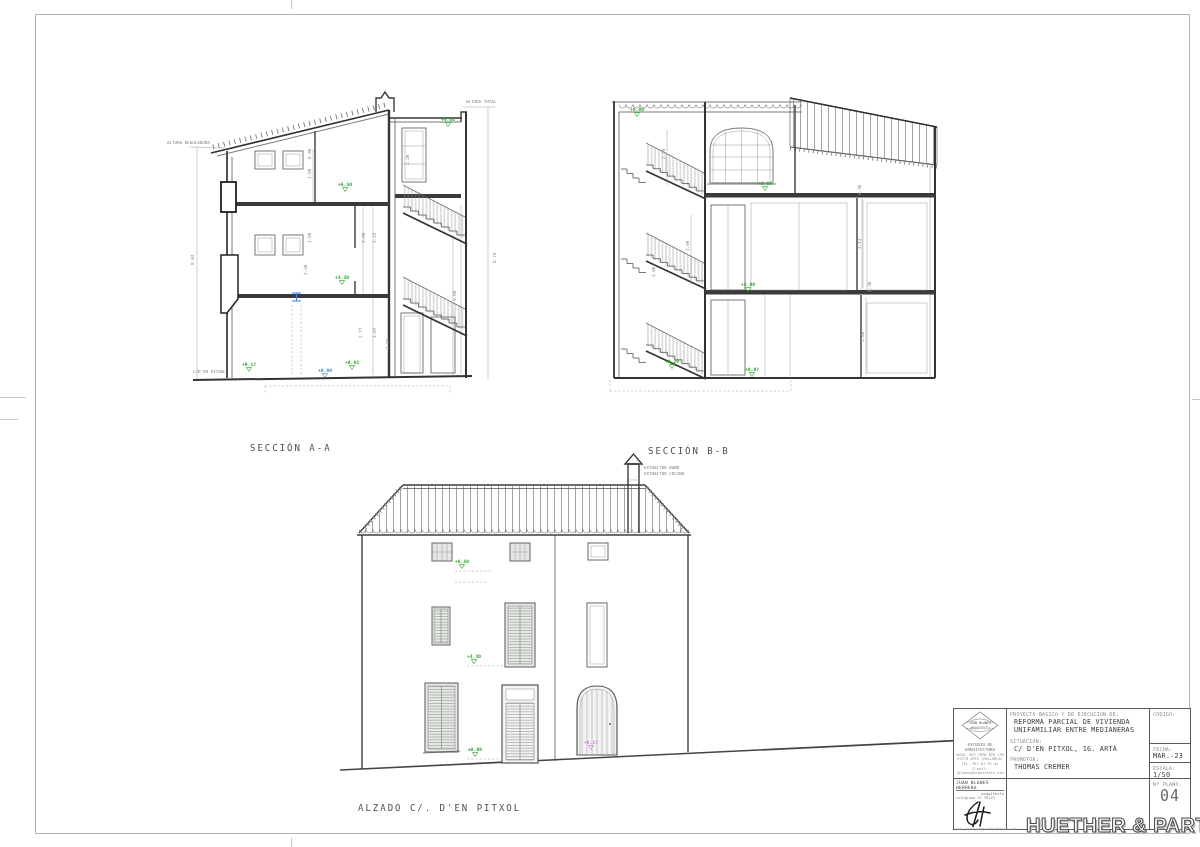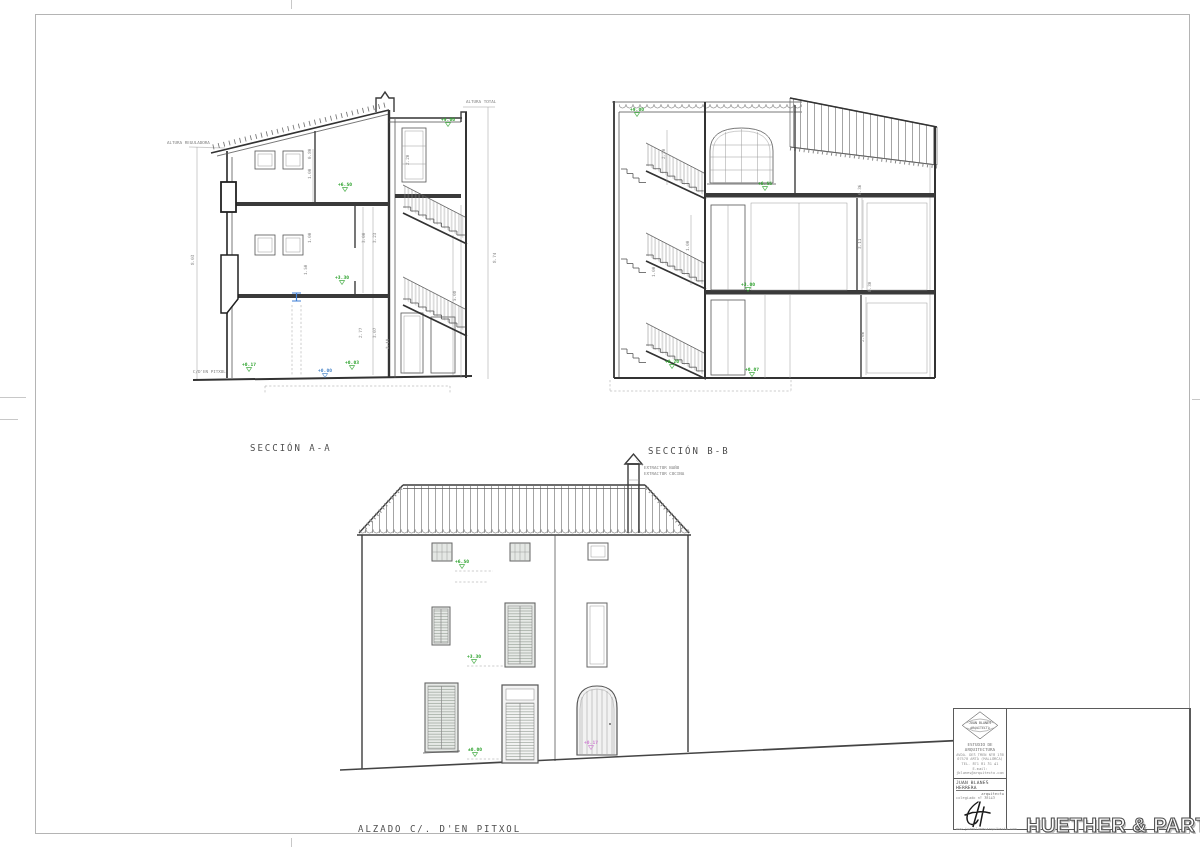--- a/index.html
+++ b/index.html
@@ -421,21 +421,21 @@
   <g transform="translate(140,301)">
     <text class="lvl" text-anchor="middle">±0.00</text>
     <path class="lvl-tri" d="M-2.6,1.5 h5.2 l-2.6,4 z"></path>
   </g>
   <line class="dash" x1="132" y1="309" x2="168" y2="309"></line>
   <g transform="translate(256,294)">
     <text class="lvl lvl-p" text-anchor="middle">+0.17</text>
     <path class="lvl-tri lvl-trip" d="M-2.6,1.5 h5.2 l-2.6,4 z"></path>
   </g>
 </svg>
-<div class="dtitle" style="left:358px;top:779px">ALZADO C/. D'EN PITXOL</div>
+<div class="dtitle" style="left:358px;top:758px">ALZADO C/. D'EN PITXOL</div>
 
 <div class="tb">
   <div class="tb-col-left">
     <div class="tb-left-top">
       <svg width="44" height="34" viewBox="0 0 44 34">
         <polygon points="22,1 43,17 22,33 1,17" fill="none" stroke="#5a5a5a" stroke-width="0.8"></polygon>
         <path d="M6,14 Q22,5 38,14" fill="none" stroke="#777" stroke-width="0.6"></path>
         <path d="M6,20 Q22,29 38,20" fill="none" stroke="#777" stroke-width="0.6"></path>
         <text x="22" y="15.5" text-anchor="middle" style="font-size:4px;fill:#4a4a4a">JUAN BLANES</text>
         <text x="22" y="21" text-anchor="middle" style="font-size:3.8px;fill:#4a4a4a">ARQUITECTO</text>
@@ -450,16 +450,41 @@
       <div class="tb-firm">JUAN BLANES HERRERA</div>
       <div class="tb-role">arquitecto</div>
       <div class="tb-tiny" style="text-align:left">colegiado nº 38143</div>
       <svg width="36" height="26" viewBox="0 0 36 26" style="margin:0 auto">
         <path d="M16,1 C7,7 3,15 6,21 C8,25 14,24 16,19 M18,1 C16,9 13,18 11,26 M3,14 C10,11 20,10 28,12 M22,6 C20,14 19,20 18,25" fill="none" stroke="#1a1a1a" stroke-width="1.5" stroke-linecap="round"></path>
       </svg>
       <div class="tb-web">www.juanblanesarquitecto.com</div>
     </div>
   </div>
   <div class="tb-col-mid">
+    <div class="tb-mid-top tb-cell">
+      <div class="tb-lbl">PROYECTO BÁSICO Y DE EJECUCIÓN DE:</div>
+      <div class="tb-val" style="margin:1px 0 3px 4px">REFORMA PARCIAL DE VIVIENDA UNIFAMILIAR ENTRE MEDIANERAS</div>
+      <div class="tb-lbl">SITUACIÓN:</div>
+      <div class="tb-val" style="margin:1px 0 3px 4px">C/ D'EN PITXOL, 16. ARTÀ</div>
+      <div class="tb-lbl">PROMOTOR:</div>
+      <div class="tb-val" style="margin:1px 0 0 4px">THOMAS CREMER</div>
+    </div>
+  </div>
+  <div class="tb-col-right">
+    <div class="tb-r1 tb-cell">
+      <div class="tb-lbl">CÓDIGO:</div>
+    </div>
+    <div class="tb-r2 tb-cell">
+      <div class="tb-lbl">FECHA:</div>
+      <div class="tb-val">MAR.-23</div>
+    </div>
+    <div class="tb-r3 tb-cell">
+      <div class="tb-lbl">ESCALA:</div>
+      <div class="tb-val">1/50</div>
+    </div>
+    <div class="tb-r4 tb-cell">
+      <div class="tb-lbl" style="text-align:left">Nº PLANO:</div>
+      <div class="tb-num">04</div>
+    </div>
   </div>
 </div>
 
 <div class="watermark">HUETHER &amp; PARTNER</div>
 
 </body></html>

